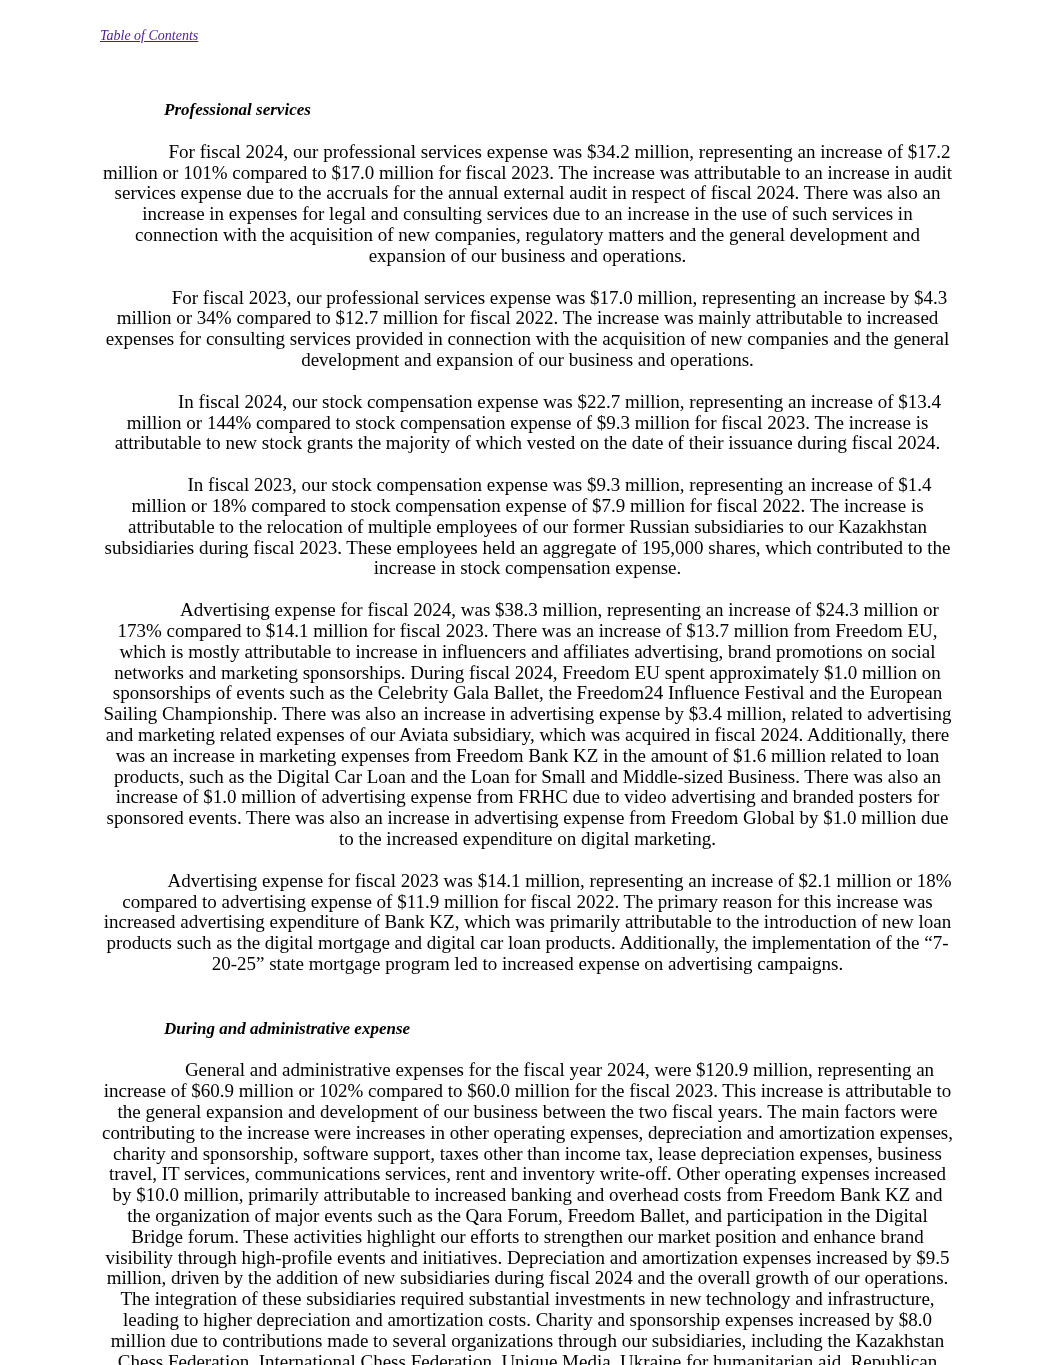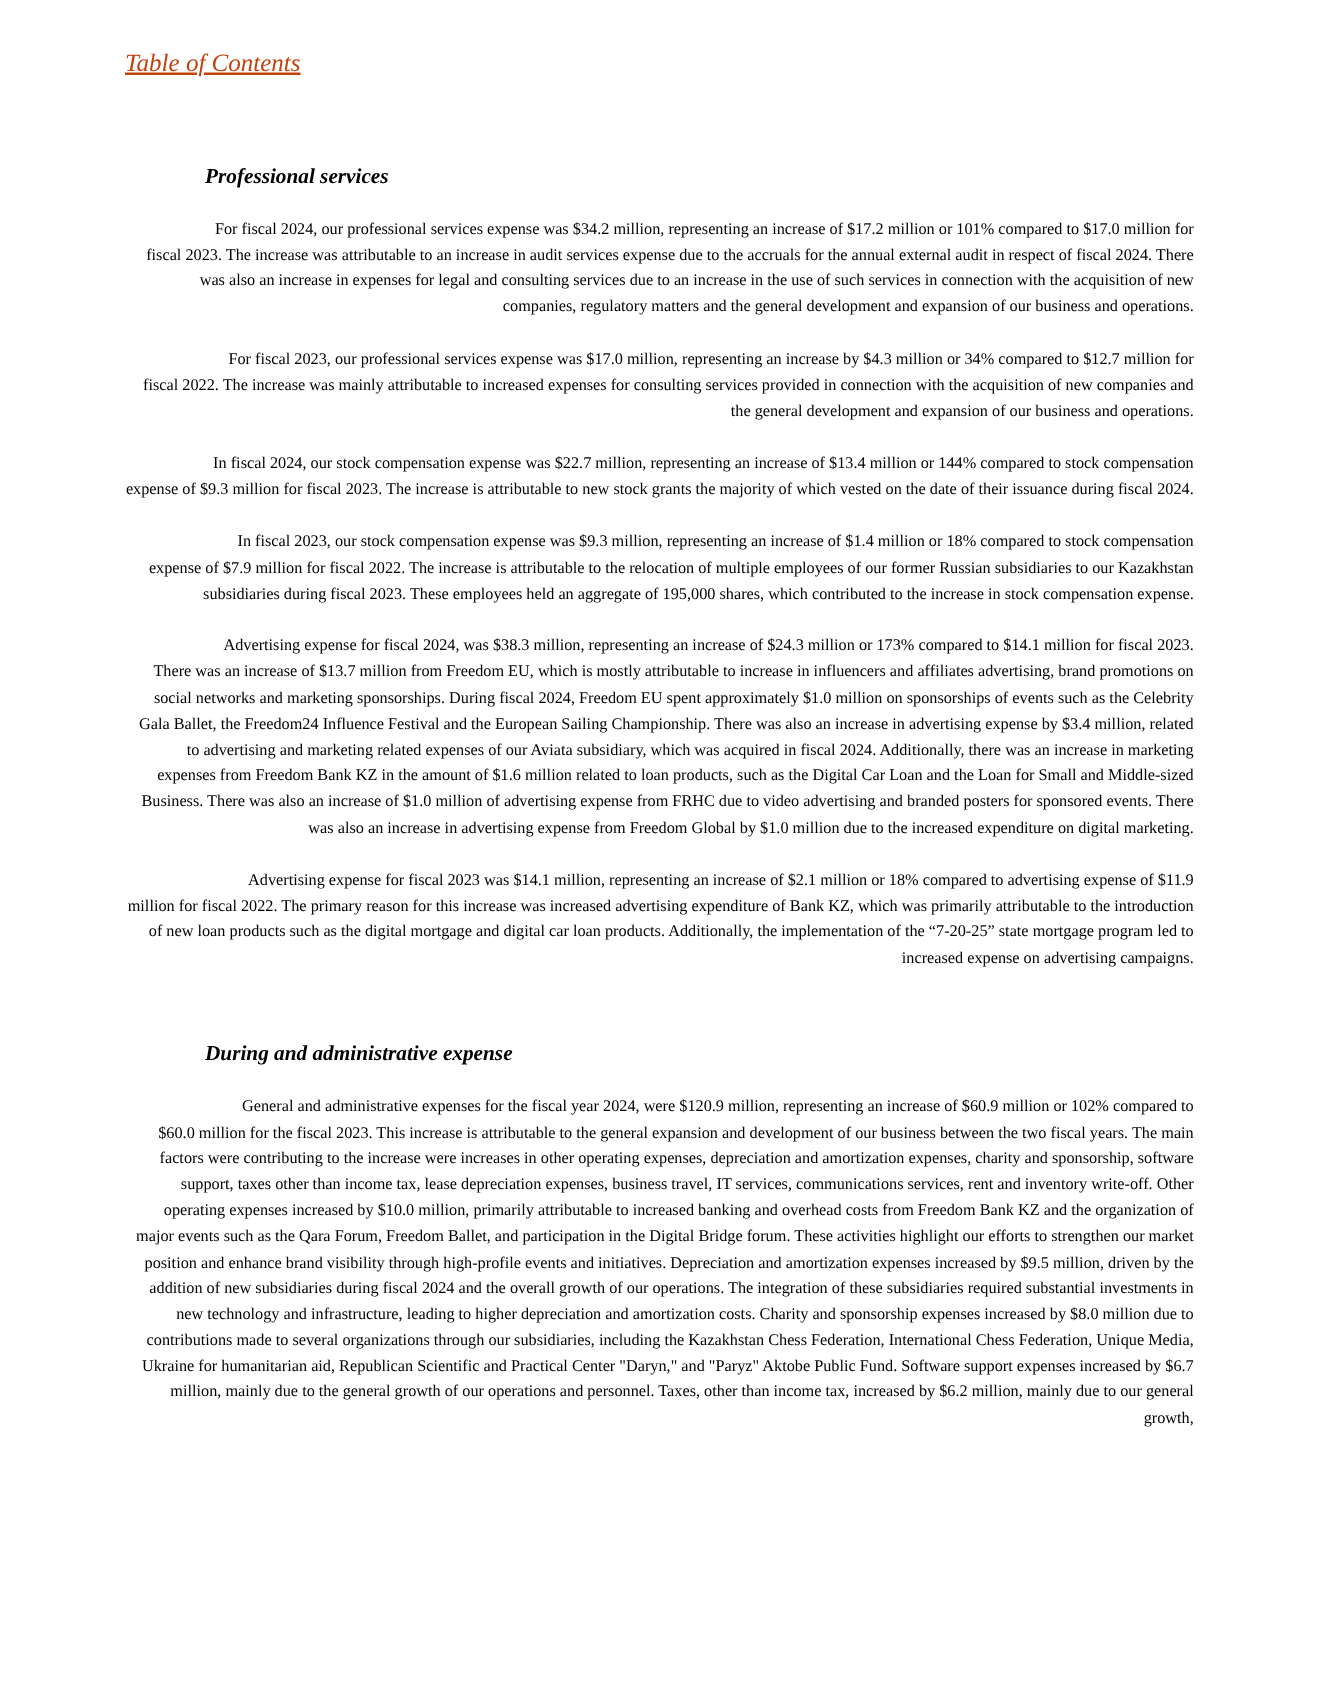--- a/index.html
+++ b/index.html
@@ -12,44 +12,43 @@
     width: 1055px;
     height: 1365px;
     margin: 0 auto;
     background: #ffffff;
     padding: 28px 100px 24px 100px;
     display: flex;
     flex-direction: column;
     position: relative;
   }
   .toc-link {
-    font-size: 20px;
+    font-size: 14px;
     font-style: italic;
-    color: #c2410c;
+    color: #4c1d95;
     text-decoration: underline;
     align-self: flex-start;
     cursor: pointer;
-    margin-top: 12px;
   }
   .content {
     margin-top: 12px;
   }
   .section-heading {
     font-size: 17px;
     font-weight: bold;
     font-style: italic;
     line-height: 20.8px;
     margin-left: 64px;
-    margin-top: 56px;
+    margin-top: 44px;
   }
   .para {
-    font-size: 13px;
+    font-size: 19px;
     line-height: 20.8px;
     text-indent: 64px;
-    text-align: right;
+    text-align: center;
     margin-top: 21px;
   }
 </style>
 </head>
 <body>
 
 <div class="page">
 
   <a class="toc-link" href="#">Table of Contents</a>
 

